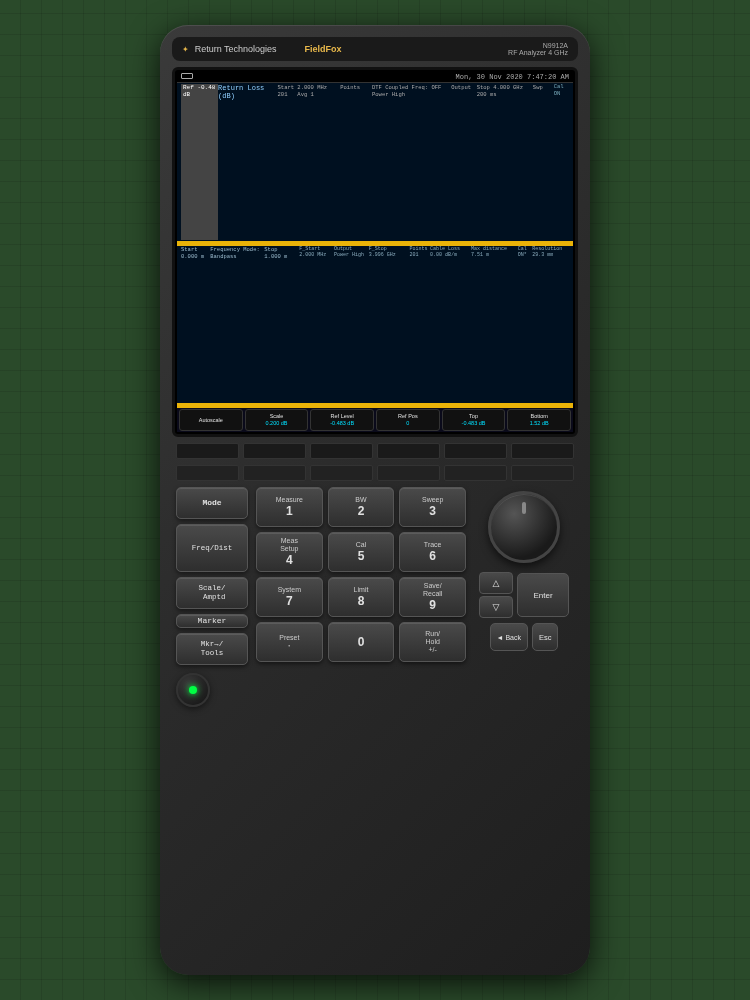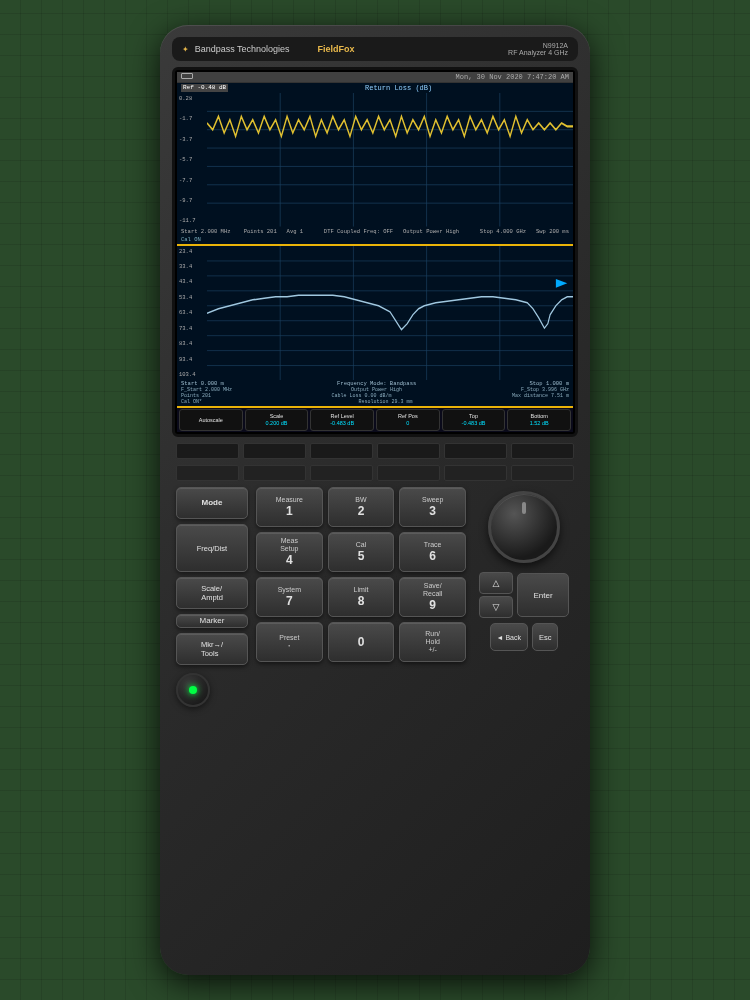--- a/index.html
+++ b/index.html
@@ -78,21 +78,21 @@
       background: #001020;
       width: 100%;
       height: 100%;
       border-radius: 3px;
       display: flex;
       flex-direction: column;
       font-family: 'Courier New', monospace;
     }
 
     .screen-statusbar {
-      background: #404040;
+      background: #000000;
       display: flex;
       justify-content: space-between;
       align-items: center;
       padding: 1px 4px;
       font-size: 7px;
       color: #aaa;
       border-bottom: 1px solid #333;
     }
 
     .battery-icon {
@@ -101,22 +101,21 @@
       height: 6px;
       border: 1px solid #aaa;
       border-radius: 1px;
       position: relative;
       margin-right: 2px;
     }
 
     .chart-row {
       flex: 1;
       display: flex;
-      flex-direction: column;
-      border-bottom: 2px solid #eab308;
+      border-bottom: 5px solid #eab308;
       position: relative;
       justify-content: space-between;
     }
 
     .chart-header {
       display: flex;
       justify-content: space-between;
       padding: 1px 4px;
       font-size: 7px;
       color: #80c0e0;
@@ -385,24 +384,24 @@
     .func-btn {
       width: 100%;
       height: 38px;
       background: linear-gradient(180deg, #4a4a4a 0%, #2e2e2e 100%);
       border: 1px solid #555;
       border-radius: 5px;
       display: flex;
       align-items: center;
       justify-content: center;
       cursor: pointer;
-      font-family: Liberation Sans, sans-serif;
+      font-family: Liberation Mono, monospace;
       font-size: 8px;
       color: #e0e0e0;
-      text-align: left;
+      text-align: right;
       line-height: 1.2;
       box-shadow: 0 2px 4px rgba(0,0,0,0.5), inset 0 1px 0 rgba(255,255,255,0.1);
     }
 
     .grid-line {
       stroke: #1a4060;
       stroke-width: 0.5;
     }
 
     .trace-yellow {
@@ -418,21 +417,21 @@
     }
   </style>
 </head>
 <body>
 
 <div class="device">
 
   <div class="top-panel">
     <div class="brand-left">
       <span class="agilent-logo">✦</span>
-      <span class="brand-text">Bandpass Technologies</span>
+      <span class="brand-text">Return Technologies</span>
       <span class="brand-text" style="color:#e8b84b;font-weight:bold;margin-left:22px;">FieldFox</span>
     </div>
     <div class="model-text">
       <span>N9912A</span><br>
       <span>RF Analyzer</span>
       <span>4 GHz</span>
     </div>
   </div>
 
   <div class="screen-container">

